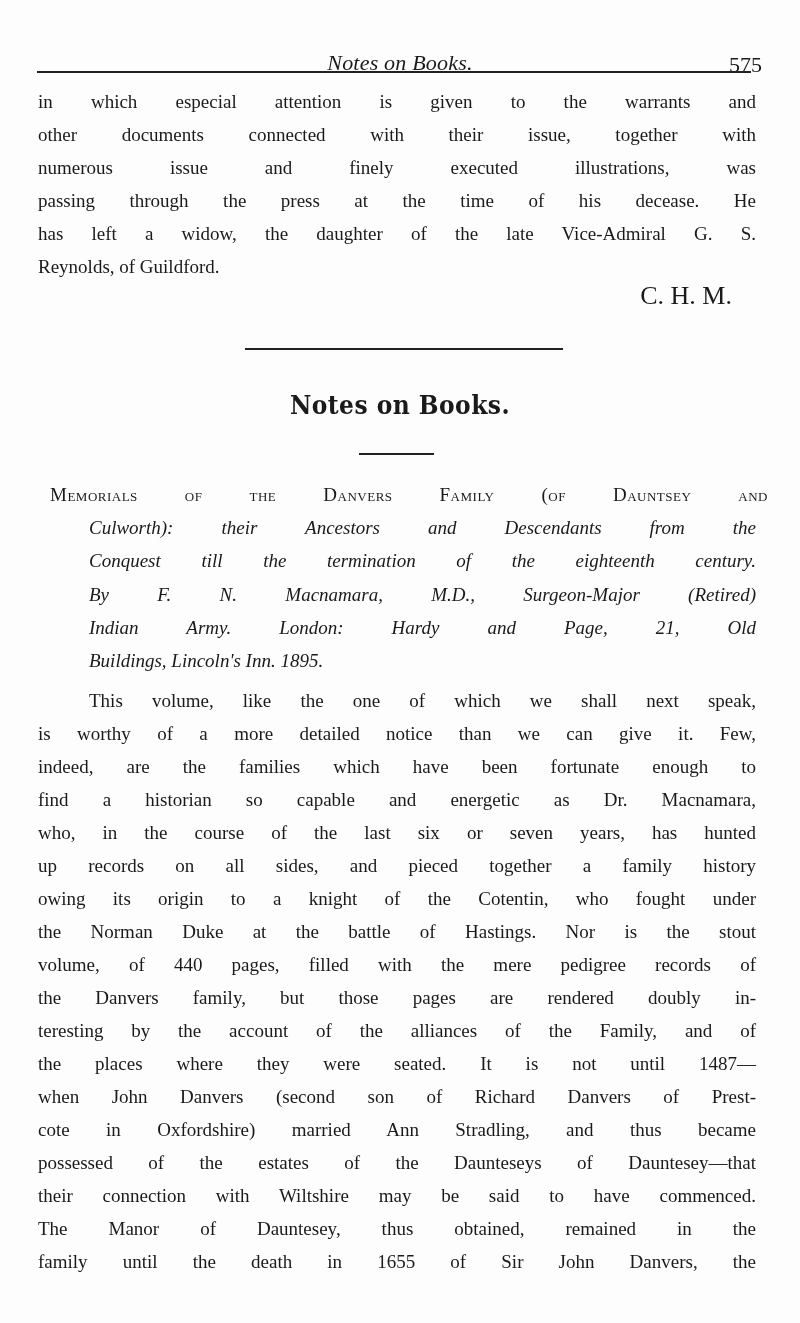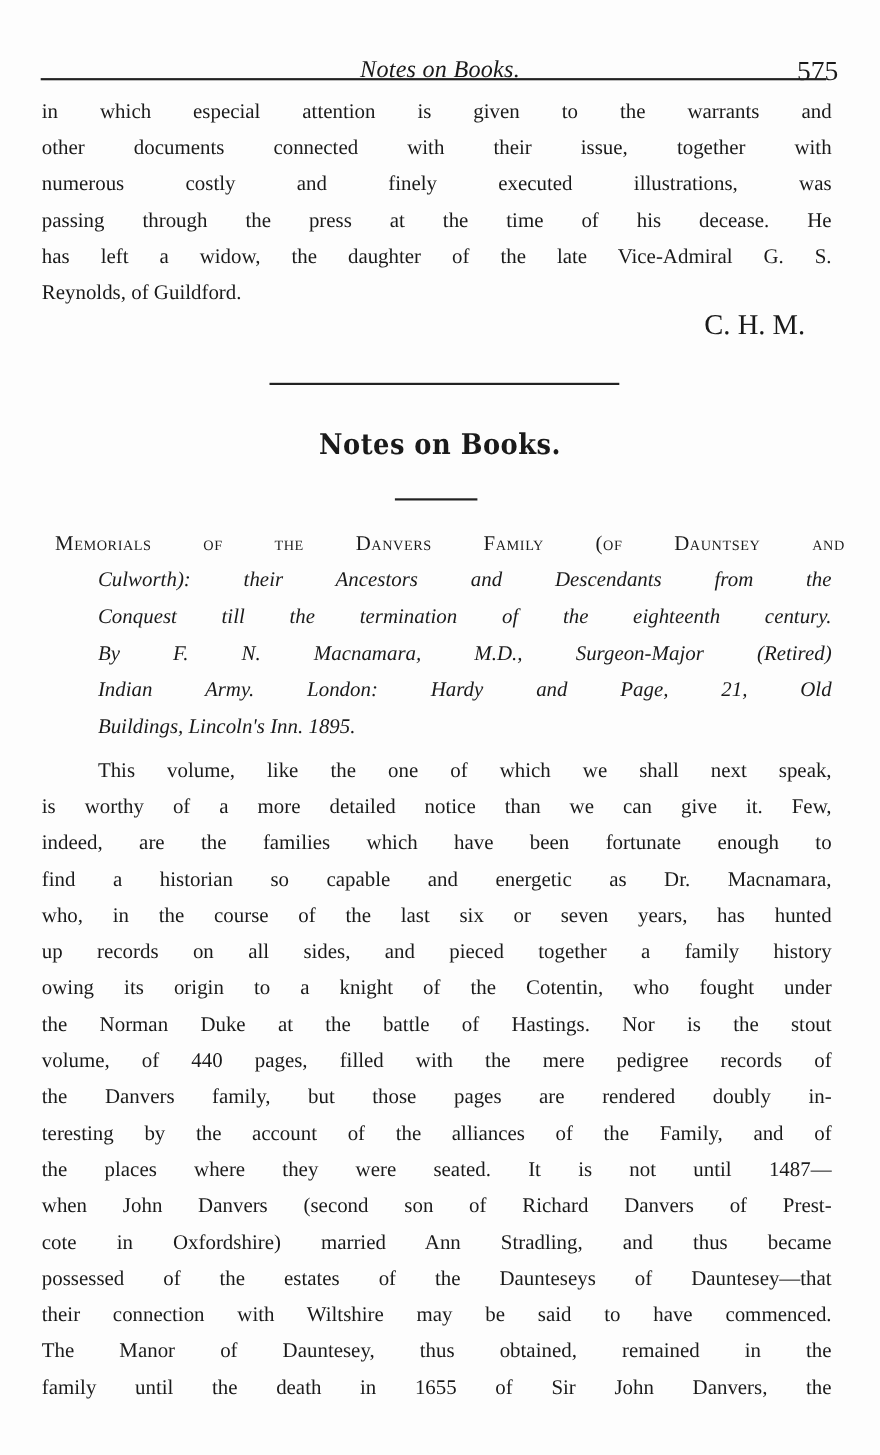--- a/index.html
+++ b/index.html
@@ -9,21 +9,21 @@
     }
     .page { position: absolute; left: 0; top: 0; width: 800px; height: 1323px; }
     .running-head {
       position: absolute; top: 50px; left: 0; width: 800px; height: 30px;
     }
     .running-title {
       position: absolute; left: 0; width: 800px; text-align: center; top: 0;
       font-style: italic; font-size: 22px; letter-spacing: 0.2px;
     }
     .page-number {
-      position: absolute; right: 38px; top: 2px; font-size: 25px;
+      position: absolute; right: 38px; top: 2px; font-size: 22px;
     }
     .head-rule {
       position: absolute; top: 71px; left: 37px; width: 714px; height: 2px; background: #222;
     }
     .line {
       position: absolute; left: 38px; width: 718px; font-size: 19px; line-height: 33.5px;
       white-space: nowrap; text-align: justify; text-align-last: justify;
     }
     .line.last { text-align-last: left; }
     .line.indent2 { left: 89px; width: 667px; font-style: italic; }
@@ -51,21 +51,21 @@
 
   <div class="running-head">
     <div class="running-title">Notes on Books.</div>
     <div class="page-number">575</div>
   </div>
   <div class="head-rule"></div>
 
   <div>
     <div class="line" style="top:85px">in which especial attention is given to the warrants and</div>
     <div class="line" style="top:118px">other documents connected with their issue, together with</div>
-    <div class="line" style="top:151px">numerous costly and finely executed illustrations, was</div>
+    <div class="line" style="top:151px">numerous issue and finely executed illustrations, was</div>
     <div class="line" style="top:184px">passing through the press at the time of his decease.  He</div>
     <div class="line" style="top:217px">has left a widow, the daughter of the late Vice-Admiral G. S.</div>
     <div class="line last" style="top:250px">Reynolds, of Guildford.</div>
     <div class="signature" style="top:279px">C. H. M.</div>
   </div>
 
   <div class="sep-rule"></div>
 
   <div class="section-title">Notes on Books.</div>
 

